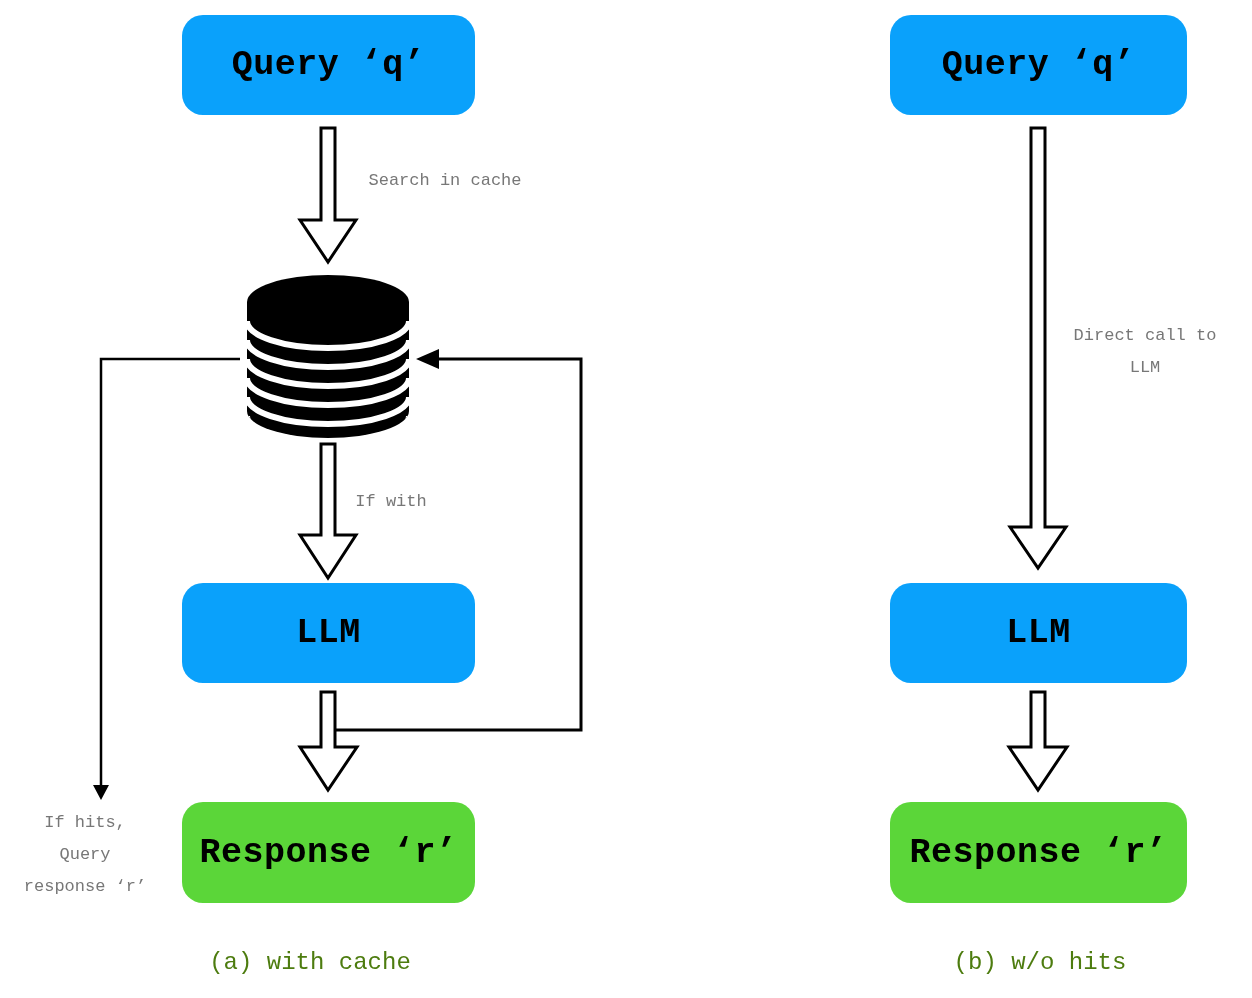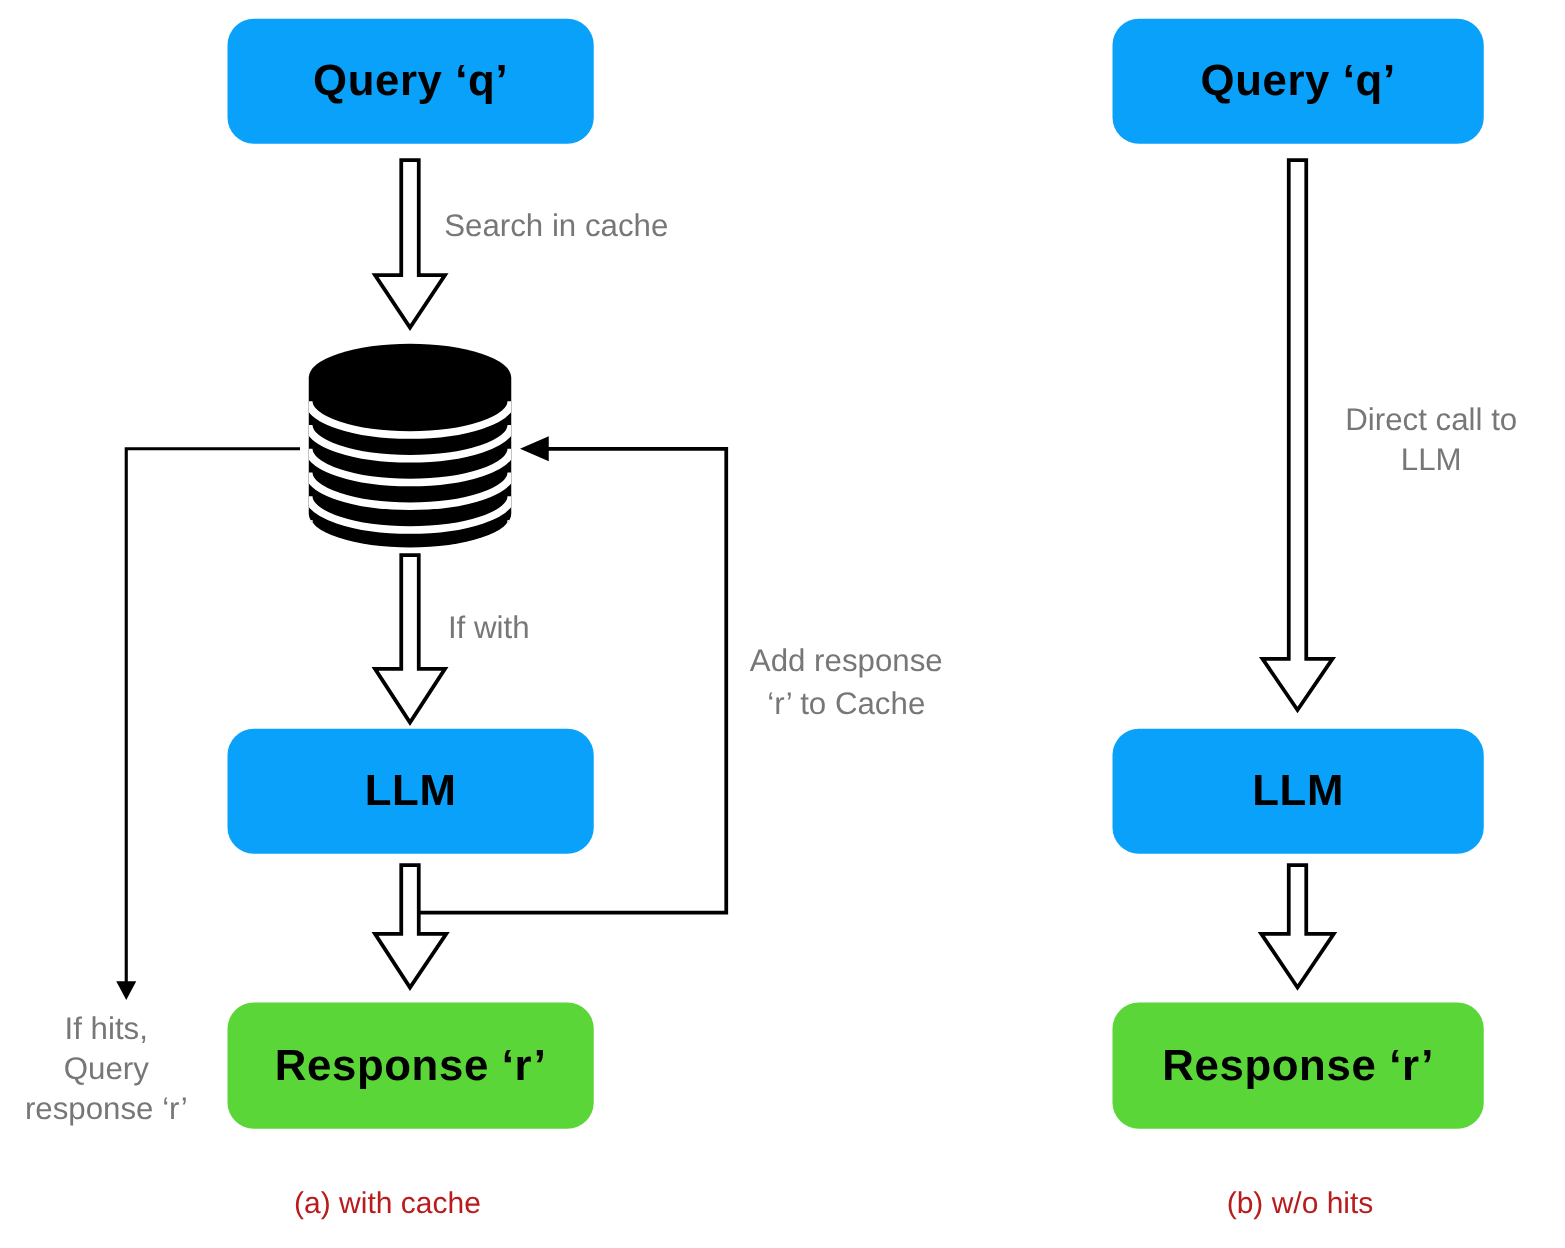--- a/index.html
+++ b/index.html
@@ -1,41 +1,41 @@
 <!DOCTYPE html>
 <html><head>
 <meta charset="utf-8">
 <style>
   html,body{margin:0;padding:0;background:#ffffff;}
   .canvas{
     position:relative;
     width:1252px;height:998px;
     background:#ffffff;
-    font-family:Liberation Sans, sans-serif;
+    font-family:Liberation Mono, monospace;
     overflow:hidden;
   }
   .overlay{position:absolute;left:0;top:0;width:1252px;height:998px;}
   .node{
     position:absolute;
     display:flex;align-items:center;justify-content:center;
     border-radius:21px;
     font-weight:700;font-size:35px;color:#000000;
     letter-spacing:0.5px;
   }
   .node.blue{background:#0aa1fb;}
   .node.green{background:#5bd639;}
   .edge-label{
     position:absolute;
-    color:#777777;font-size:25px;line-height:32px;
+    color:#777777;font-size:17px;line-height:32px;
     text-align:center;white-space:pre-line;
   }
   .edge-label.two-line{line-height:34px;}
   .caption{
     position:absolute;
-    color:#b91c1c;font-size:24px;line-height:30px;
+    color:#4d7c0f;font-size:24px;line-height:30px;
     text-align:center;white-space:pre-line;
   }
 </style>
 </head>
 <body>
 
 <div class="canvas">
 
   <svg class="overlay" viewBox="0 0 1252 998" xmlns="http://www.w3.org/2000/svg">
     <defs>
@@ -76,22 +76,20 @@
       </g>
     </g>
   </svg>
 
   <div class="node blue" style="left:182px;top:15px;width:293px;height:100px">Query ‘q’</div>
 
   <div class="edge-label" style="left:345px;top:165px;width:200px">Search in cache</div>
 
   <div class="edge-label" style="left:341px;top:486px;width:100px">If with</div>
 
-  <div class="edge-label two-line" style="left:577px;top:512px;width:200px">Add response
-‘r’ to Cache</div>
 
   <div class="edge-label" style="left:0px;top:807px;width:170px">If hits,
 Query
 response ‘r’</div>
 
   <div class="node blue" style="left:182px;top:583px;width:293px;height:100px">LLM</div>
 
   <div class="node green" style="left:182px;top:802px;width:293px;height:101px">Response ‘r’</div>
 
   <div class="caption" style="left:160px;top:948px;width:300px">(a) with cache</div>

